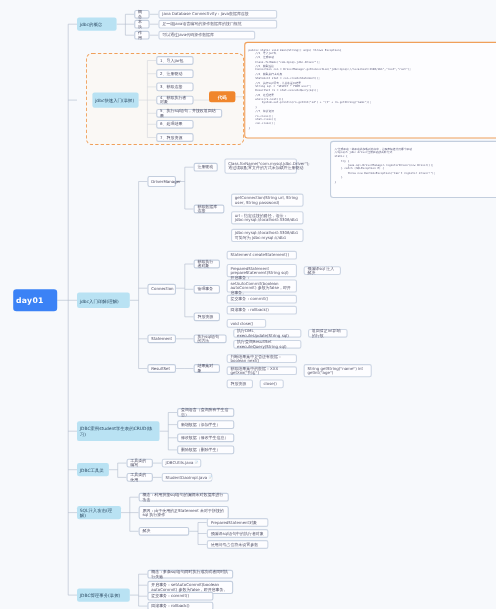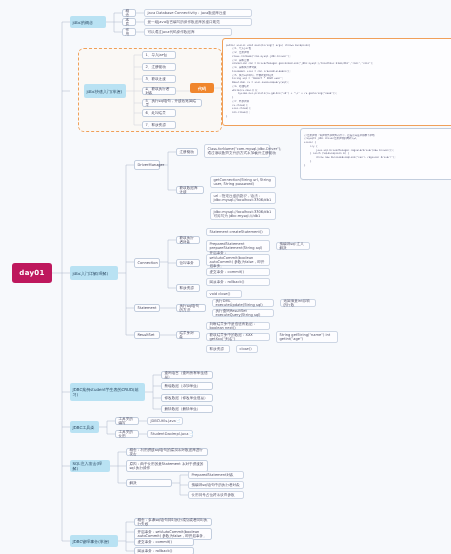--- a/index.html
+++ b/index.html
@@ -6,22 +6,22 @@
   body{
     width:451px;height:554px;background:#f7f9fc;
     font-family:"DejaVu Sans","Liberation Sans",sans-serif;
     font-size:3.6px;color:#3b3b4f;overflow:hidden;position:relative;
   }
   .canvas{position:absolute;left:0;top:0;width:451px;height:554px;}
   svg.links{position:absolute;left:0;top:0;width:451px;height:554px;pointer-events:none;}
 
   .node{position:absolute;box-sizing:border-box;display:flex;align-items:center;
         border-radius:2px;padding:1.5px 2.5px;line-height:1.25;}
-  .root{background:#be185d;color:#fff;font-size:7px;font-weight:bold;
-        border-radius:3px;justify-content:center;letter-spacing:.3px;}
+  .root{background:#3b82f6;color:#fff;font-size:7px;font-weight:bold;
+        border-radius:3px;letter-spacing:.3px;}
   .lvl1{background:#b9e2f3;color:#2c4a63;border-radius:2px;font-size:4px;}
   .lvl2{background:#fdfdff;border:0.5px solid #c3cede;color:#4a4a60;border-radius:2px;}
   .lvl3{background:#fdfdff;border:0.5px solid #cdd6e4;color:#55556b;border-radius:2px;}
   .codechip{background:#f0862c;color:#fff;border-radius:2px;font-size:4px;
             padding:2px 3.5px;font-weight:bold;}
   .dashbox{position:absolute;border:1px dashed #f0a05a;border-radius:6px;
            background:rgba(253,246,238,.45);}
   .codebox{position:absolute;background:#fdfdff;border:1px solid #f0a05a;
            border-radius:3px;overflow:hidden;padding:2px 3px;}
   .codebox2{position:absolute;background:#fdfdff;border:1px solid #c3cede;

